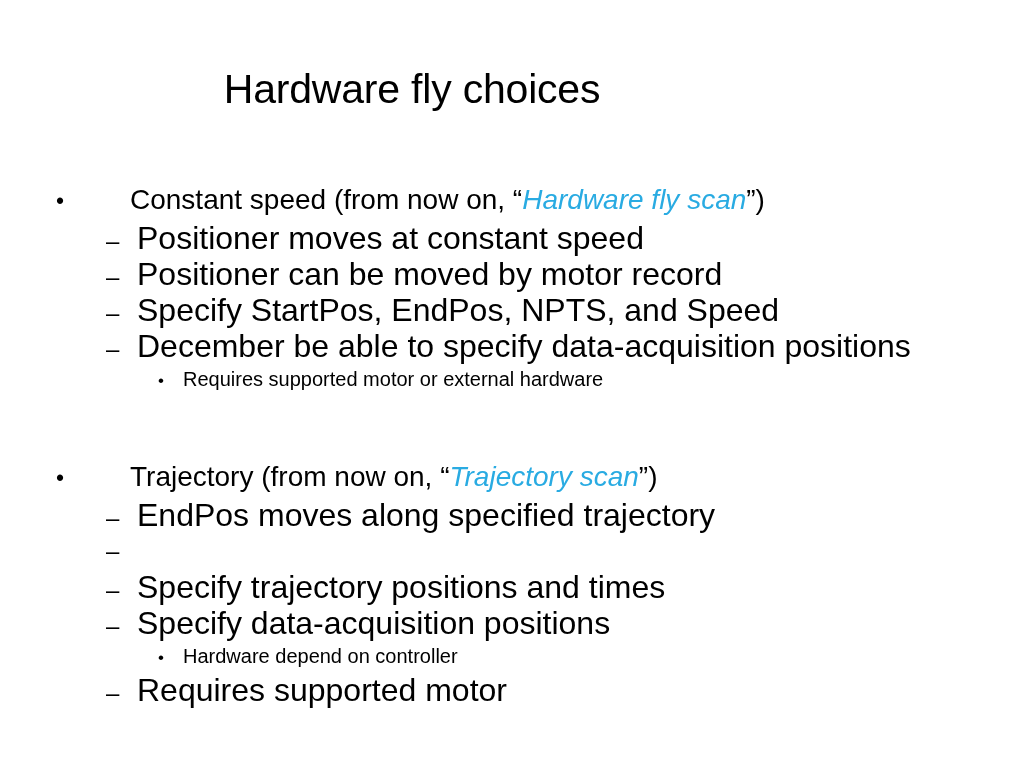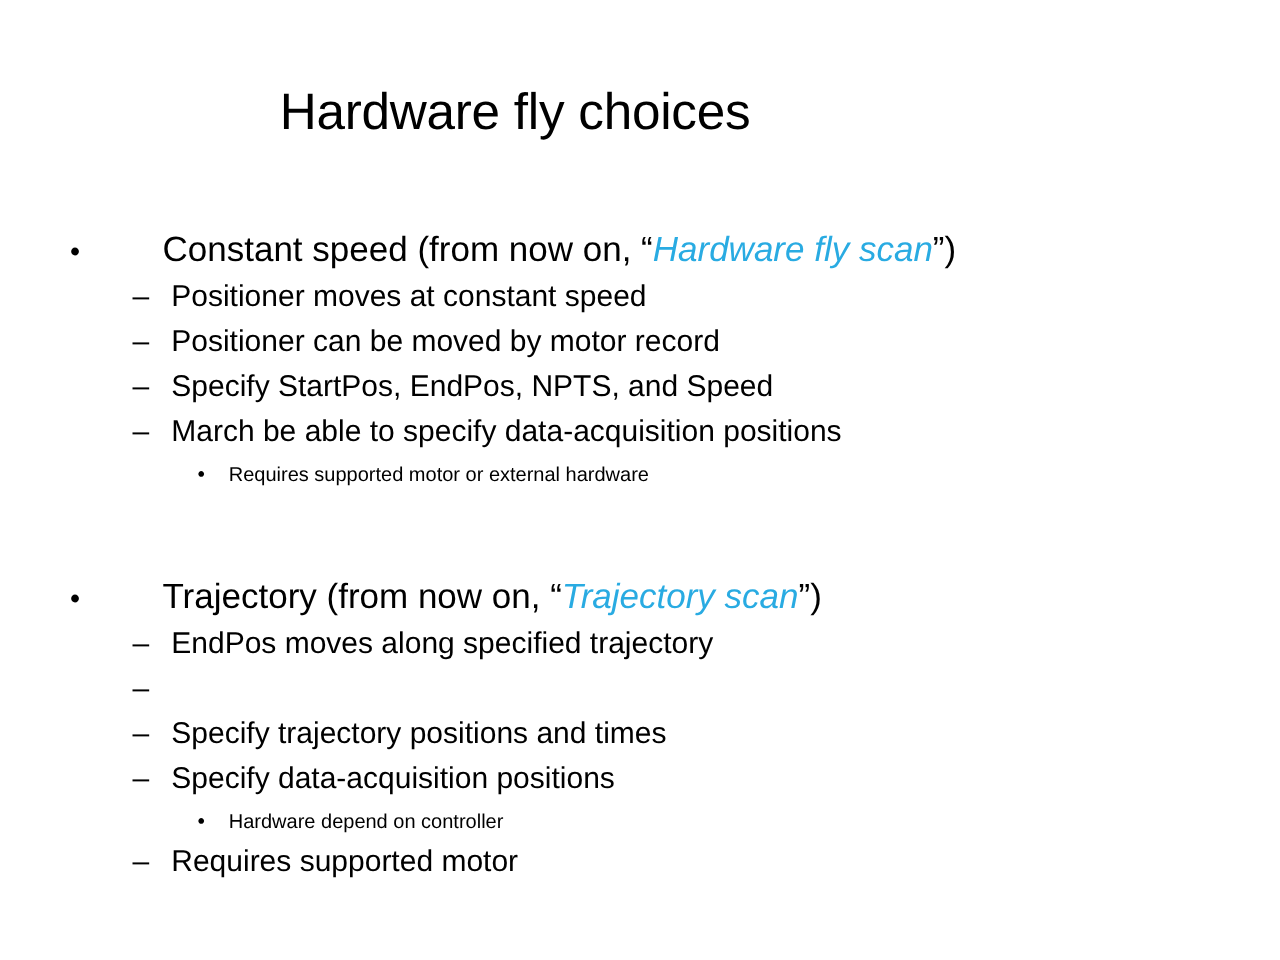--- a/index.html
+++ b/index.html
@@ -74,34 +74,34 @@
   .lvl2 {
     font-size: 24px;
     line-height: 36px;
     height: 36px;
     padding-left: 50px;
   }
   .lvl2 .marker {
     width: 31px;
     font-size: 24px;
   }
-  .lvl2 .text { font-size: 24px; }
+  .lvl2 .text { font-size: 32px; }
 
   
   .lvl3 {
     font-size: 20px;
     line-height: 31px;
     height: 31px;
     padding-left: 102px;
   }
   .lvl3 .marker {
     width: 25px;
     font-size: 17px;
   }
-  .lvl3 .text { font-size: 16px; }
+  .lvl3 .text { font-size: 20px; }
 
   
   .group-gap {
     height: 62px;
   }
 
   .em-cyan {
     color: #29ABE2;
     font-style: italic;
   }
@@ -131,21 +131,21 @@
         <span class="text">Positioner can be moved by motor record</span>
       </div>
 
       <div class="line lvl2">
         <span class="marker">–</span>
         <span class="text">Specify StartPos, EndPos, NPTS, and Speed</span>
       </div>
 
       <div class="line lvl2">
         <span class="marker">–</span>
-        <span class="text">March be able to specify data-acquisition positions</span>
+        <span class="text">December be able to specify data-acquisition positions</span>
       </div>
 
       <div class="line lvl3">
         <span class="marker">•</span>
         <span class="text">Requires supported motor or external hardware</span>
       </div>
     </div>
 
     <div class="group-gap"></div>
 

